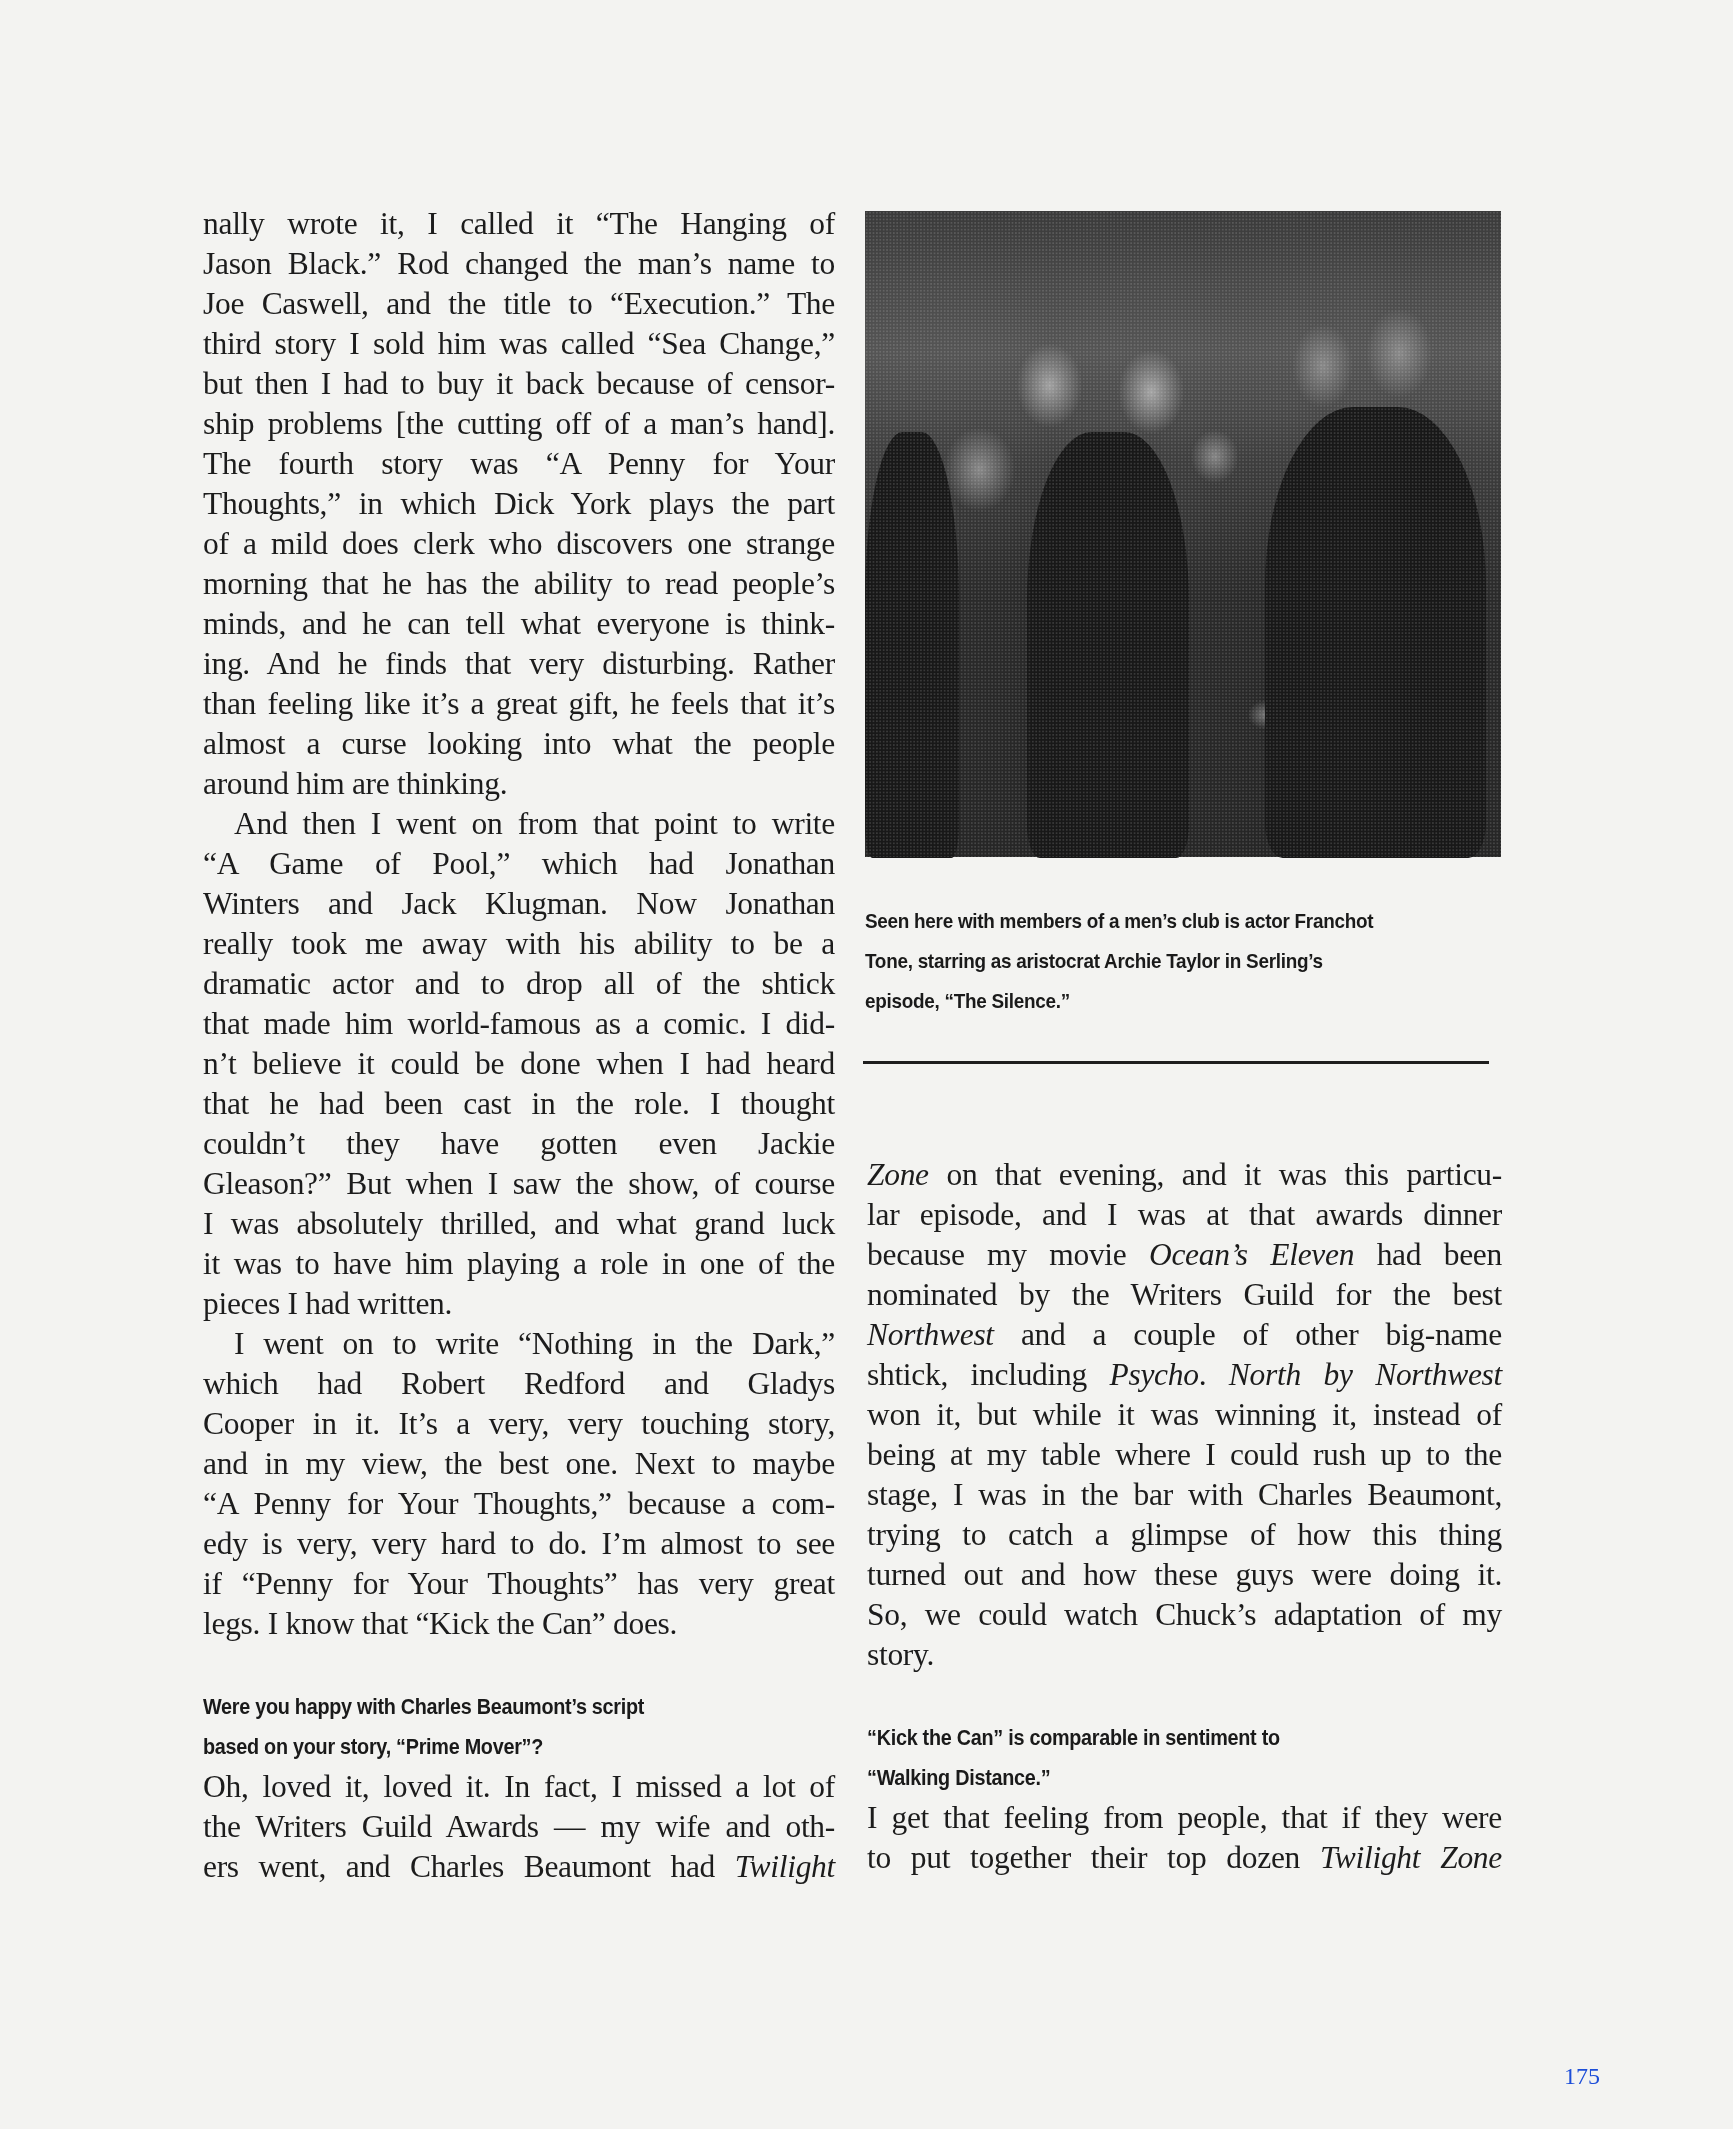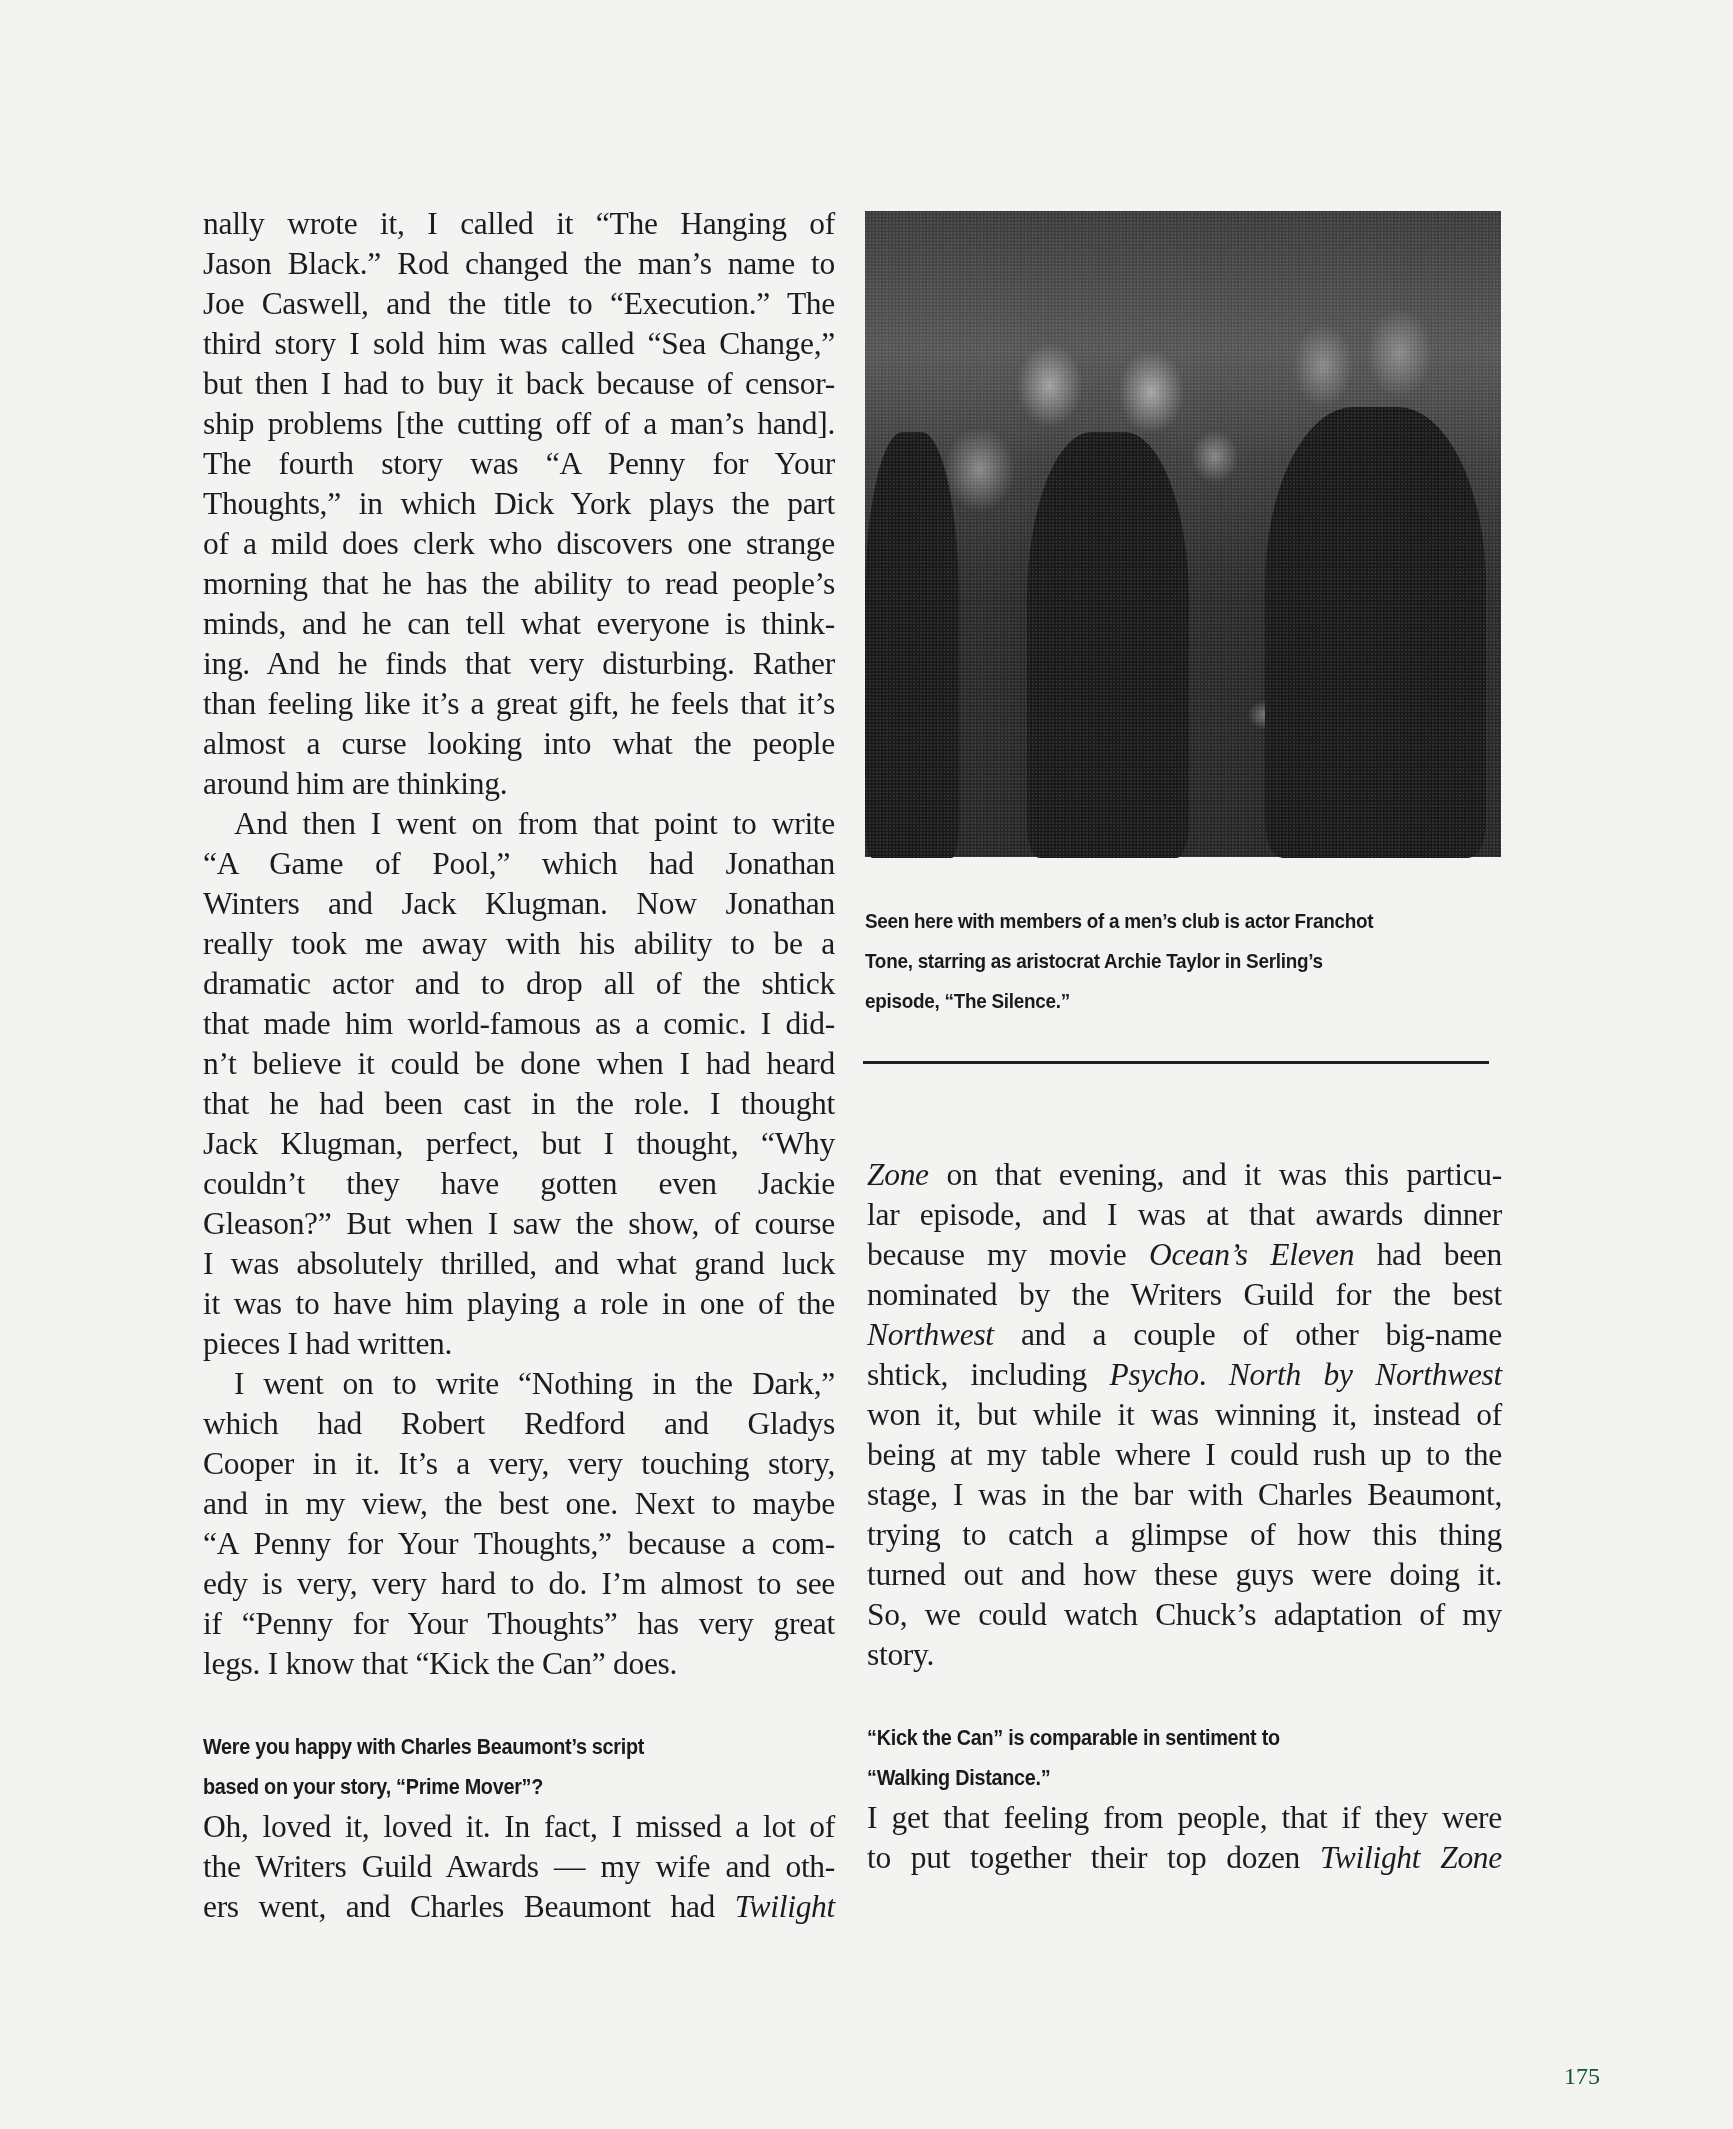--- a/index.html
+++ b/index.html
@@ -89,21 +89,21 @@
     position: absolute;
     left: 863px; top: 1061px;
     width: 626px; height: 3.4px;
     background: #1e1e1e;
   }
   .page-number {
     position: absolute;
     left: 1564px; top: 2063px;
     font-family: "Liberation Serif", "DejaVu Serif", serif;
     font-size: 24px;
-    color: #14532d;
+    color: #1d4ed8;
   }
 </style>
 </head>
 <body>
 
 <div class="page">
 
   <div class="col col-left">
     <span class="line">nally wrote it, I called it “The Hanging of</span>
     <span class="line">Jason Black.” Rod changed the man’s name to</span>
@@ -121,21 +121,20 @@
     <span class="line">almost a curse looking into what the people</span>
     <span class="line last">around him are thinking.</span>
     <span class="line indent">And then I went on from that point to write</span>
     <span class="line">“A Game of Pool,” which had Jonathan</span>
     <span class="line">Winters and Jack Klugman. Now Jonathan</span>
     <span class="line">really took me away with his ability to be a</span>
     <span class="line">dramatic actor and to drop all of the shtick</span>
     <span class="line">that made him world-famous as a comic. I did-</span>
     <span class="line">n’t believe it could be done when I had heard</span>
     <span class="line">that he had been cast in the role. I thought</span>
-    <span class="line">Jack Klugman, perfect, but I thought, “Why</span>
     <span class="line">couldn’t they have gotten even Jackie</span>
     <span class="line">Gleason?” But when I saw the show, of course</span>
     <span class="line">I was absolutely thrilled, and what grand luck</span>
     <span class="line">it was to have him playing a role in one of the</span>
     <span class="line last">pieces I had written.</span>
     <span class="line indent">I went on to write “Nothing in the Dark,”</span>
     <span class="line">which had Robert Redford and Gladys</span>
     <span class="line">Cooper in it. It’s a very, very touching story,</span>
     <span class="line">and in my view, the best one. Next to maybe</span>
     <span class="line">“A Penny for Your Thoughts,” because a com-</span>

